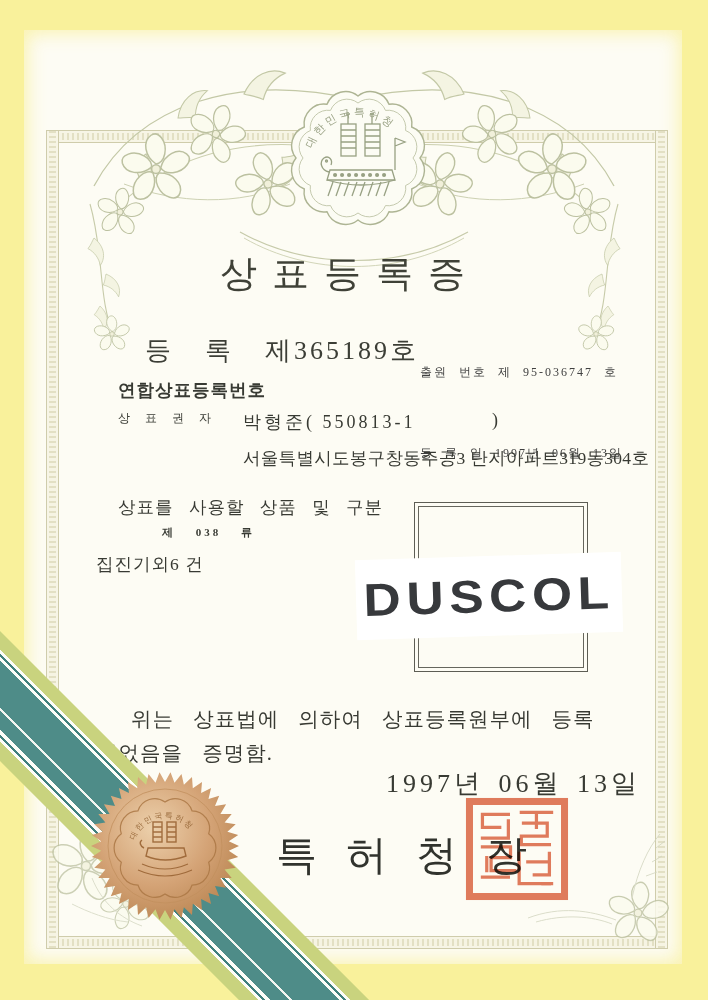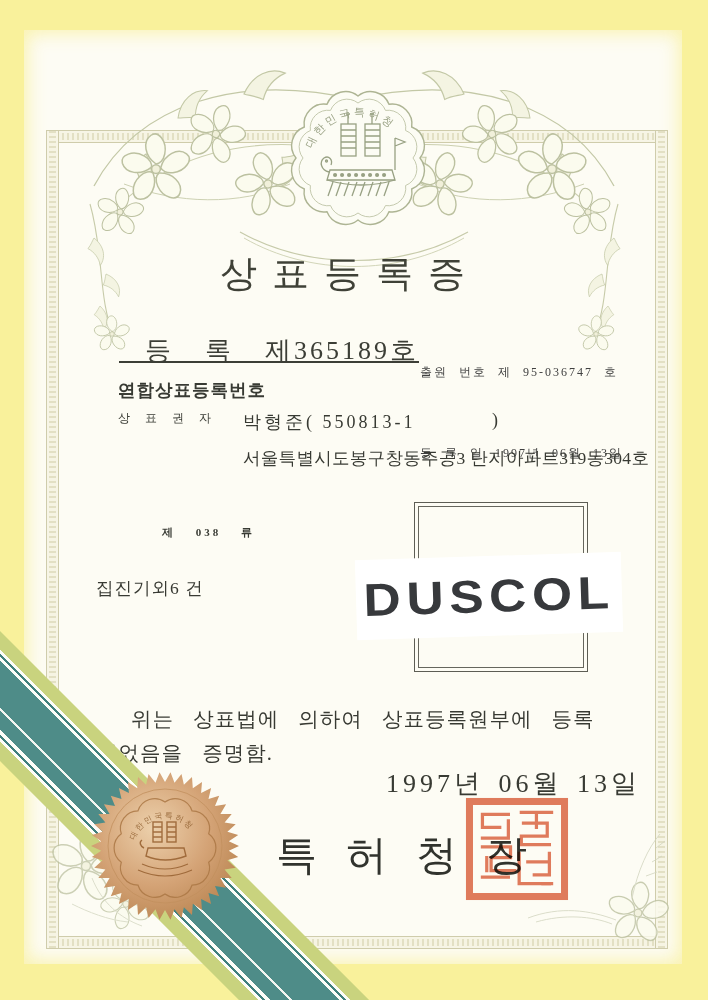--- a/index.html
+++ b/index.html
@@ -21,32 +21,32 @@
 
   svg{position:absolute;overflow:visible;}
   .garland{left:28px;top:34px;z-index:3;}
   .emblem{left:283px;top:82px;z-index:4;}
   .sketch-bl{left:42px;top:808px;z-index:3;}
   .sketch-br{left:520px;top:818px;z-index:3;}
 
   
   .txt{position:absolute;white-space:pre;z-index:5;}
   .t-title{left:200px;top:249px;width:280px;text-align:right;font-size:37px;letter-spacing:15px;color:#3f4137;}
-  .reg-row{left:119px;top:303px;font-size:26px;color:#3c3e36;text-decoration:underline;}
+  .reg-row{left:119px;top:303px;font-size:26px;color:#3c3e36;}
   .reg-label{letter-spacing:34px;}
   .reg-number{letter-spacing:3px;}
   .app-block{left:420px;top:305px;font-size:12px;line-height:27px;letter-spacing:2px;word-spacing:6px;color:#404040;}
   .assoc{left:118px;top:378px;font-size:17.5px;letter-spacing:1px;font-weight:bold;}
   .owner-label{left:118px;top:410px;font-size:12px;letter-spacing:15px;}
   .owner-value{left:243px;top:410px;font-size:18px;letter-spacing:3px;}
   .owner-paren{left:492px;top:410px;font-size:18px;}
   .addr{left:243px;top:446px;font-size:17.5px;letter-spacing:.3px;}
   .goods{left:118px;top:495px;font-size:17.5px;word-spacing:10px;letter-spacing:1px;}
   .klass{left:162px;top:525px;font-size:11px;word-spacing:14px;letter-spacing:3px;font-weight:bold;}
-  .items{left:96px;top:552px;font-size:17.5px;letter-spacing:1px;margin-top:24px;}
+  .items{left:96px;top:552px;font-size:17.5px;letter-spacing:1px;}
   .stmt1{left:131px;top:705px;font-size:20.5px;word-spacing:13px;letter-spacing:1px;}
   .stmt2{left:97px;top:739px;font-size:20.5px;word-spacing:13px;letter-spacing:1px;}
   .idate{left:386px;top:766px;font-size:26px;letter-spacing:4px;word-spacing:4px;}
   .issuer{left:276px;top:828px;font-size:41px;letter-spacing:29px;color:#31332d;}
 
   
   .tm-box{position:absolute;left:414px;top:502px;width:174px;height:170px;border:1.5px solid rgba(75,75,66,.9);z-index:5;}
   .tm-box-inner{position:absolute;inset:3px;border:1px solid rgba(75,75,66,.85);}
   .tm-strip{position:absolute;left:356px;top:556px;width:266px;height:80px;background:#ffffff;
             transform:rotate(-1.8deg);display:flex;align-items:center;justify-content:center;z-index:6;}
@@ -174,20 +174,21 @@
   </div>
 
   <div class="txt assoc">연합상표등록번호</div>
 
   <div class="txt owner-label">상표권자</div>
   <div class="txt owner-value">박형준( 550813-1</div>
   <div class="txt owner-paren">)</div>
 
   <div class="txt addr">서울특별시도봉구창동주공3 단지아파트319동304호</div>
 
+  <div class="txt goods">상표를 사용할 상품 및 구분</div>
   <div class="txt klass">제 038 류</div>
   <div class="txt items">집진기외6 건</div>
 
   <div class="tm-box">
     <div class="tm-box-inner"></div>
   </div>
   <div class="tm-strip">
     <span class="tm-text">DUSCOL</span>
   </div>
 

